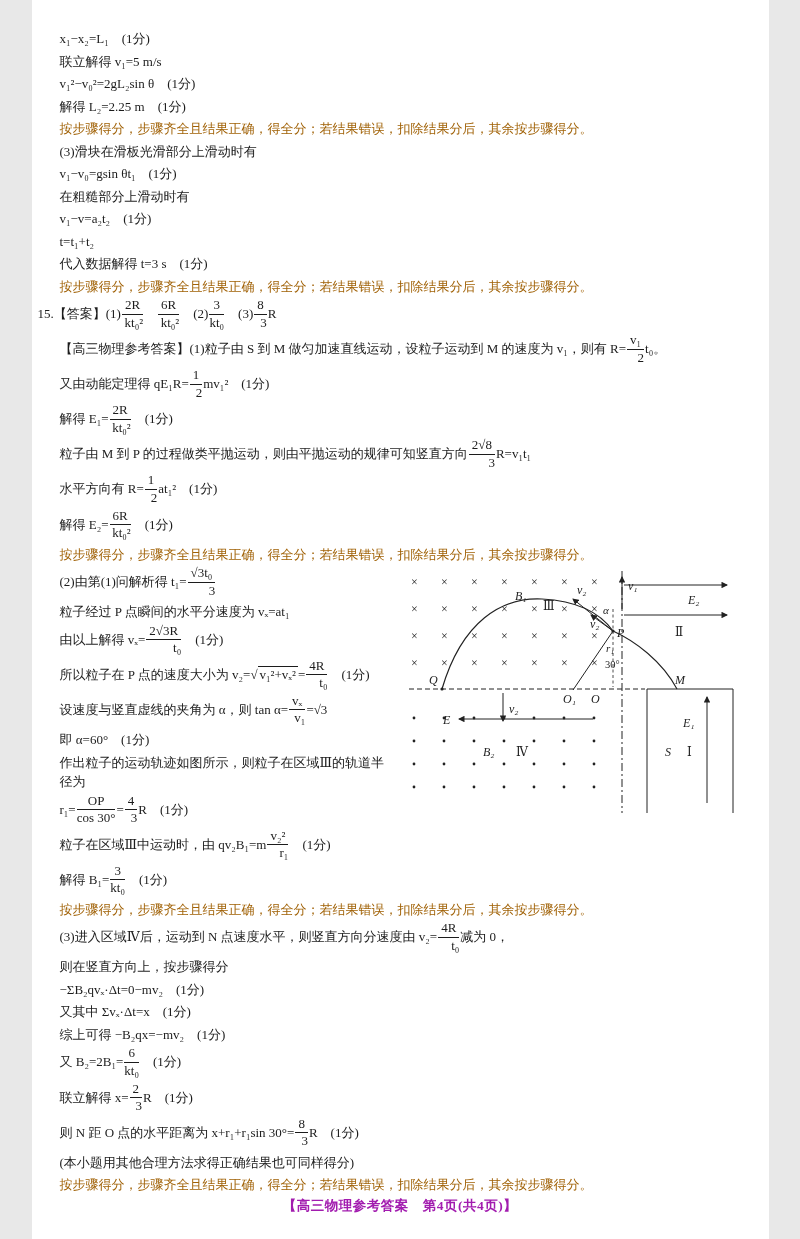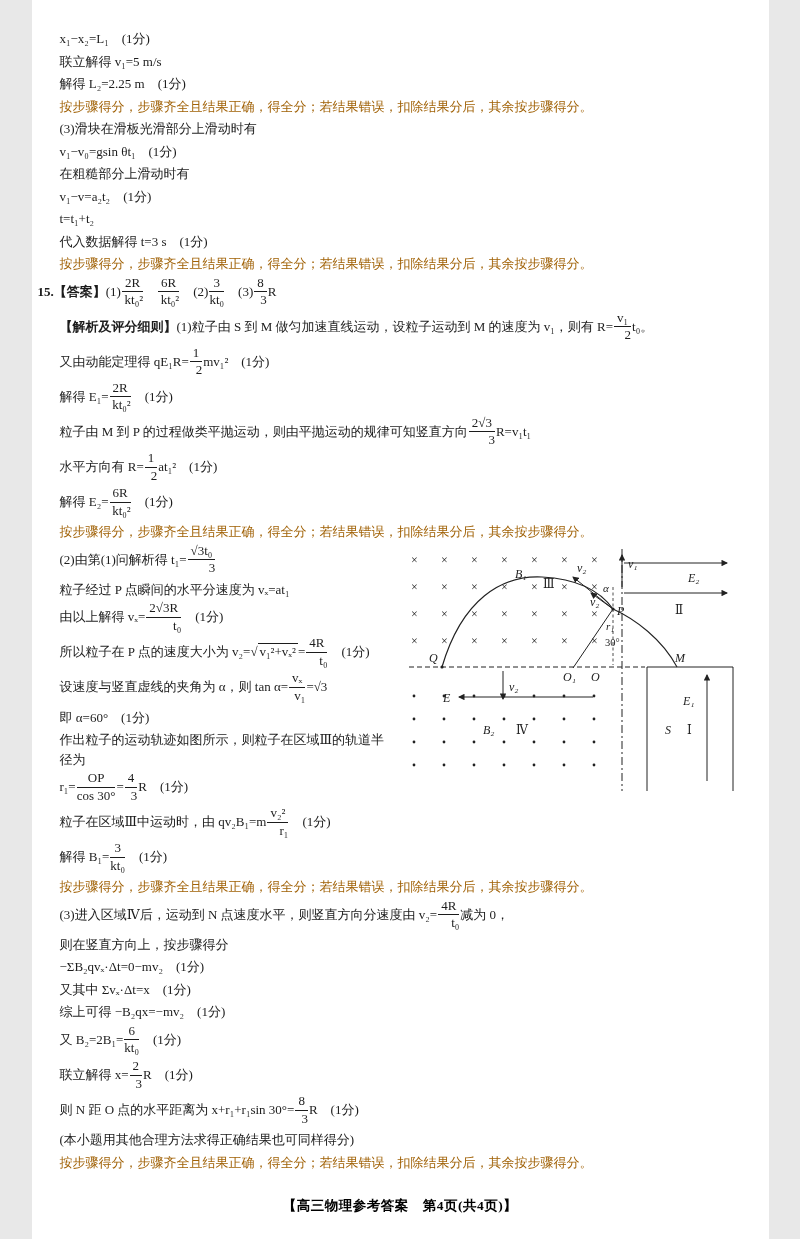--- a/index.html
+++ b/index.html
@@ -5,61 +5,62 @@
   html,body{margin:0;padding:0;background:#e8e8e8;}
   .page{
     width:737px;height:1239px;box-sizing:border-box;background:#ffffff;
     margin:0 auto;padding:26px 30px 0 28px;position:relative;overflow:hidden;
     font-family:"Liberation Serif","DejaVu Serif",serif;
     font-size:13px;color:#1c1c1c;
   }
   .line{margin:3px 0;line-height:1.5;}
   .line.note{color:#a16207;}
   .line.hang{margin-left:-22px;}
-  b{font-weight:bold;}
+  b{font-weight:normal;}
   .frac{
     display:inline-block;vertical-align:middle;text-align:center;
     line-height:1.12;font-size:13px;padding:0 1px;position:relative;top:-1px;
   }
   .frac .num{display:block;border-bottom:1px solid currentColor;padding:0 3px 1px;}
   .frac .den{display:block;padding-top:1px;text-align:right;}
   .sqrt{white-space:nowrap;}
   .sqrt .sqrt-body{border-top:1px solid currentColor;padding:0 2px;}
   .diagram{
     float:right;width:332px;height:246px;margin:2px 0 8px 10px;
   }
   .footer{
     position:absolute;left:0;right:0;bottom:24px;text-align:center;
-    font-weight:bold;font-size:13.5px;color:#000000;letter-spacing:.5px;
+    font-weight:bold;font-size:13.5px;color:#a21caf;letter-spacing:.5px;
   }
   svg text{font-family:"Liberation Serif","DejaVu Serif",serif;}
   svg .it{font-style:italic;}
 </style>
 </head>
 <body>
 
 <div class="page">
 
   <div id="lines-a">
       <div class="line math">x₁−x₂=L₁　(1分)</div>
       <div class="line math">联立解得 v₁=5 m/s</div>
+      <div class="line math">v₁²−v₀²=2gL₂sin θ　(1分)</div>
       <div class="line math">解得 L₂=2.25 m　(1分)</div>
       <div class="line note">按步骤得分，步骤齐全且结果正确，得全分；若结果错误，扣除结果分后，其余按步骤得分。</div>
       <div class="line text">(3)滑块在滑板光滑部分上滑动时有</div>
       <div class="line math">v₁−v₀=gsin θt₁　(1分)</div>
       <div class="line text">在粗糙部分上滑动时有</div>
       <div class="line math">v₁−v=a₂t₂　(1分)</div>
       <div class="line math">t=t₁+t₂</div>
       <div class="line math">代入数据解得 t=3 s　(1分)</div>
       <div class="line note">按步骤得分，步骤齐全且结果正确，得全分；若结果错误，扣除结果分后，其余按步骤得分。</div>
       <div class="line hang"><b>15.【答案】</b>(1)<span class="frac"><span class="num">2R</span><span class="den">kt₀²</span></span>　<span class="frac"><span class="num">6R</span><span class="den">kt₀²</span></span>　(2)<span class="frac"><span class="num">3</span><span class="den">kt₀</span></span>　(3)<span class="frac"><span class="num">8</span><span class="den">3</span></span>R</div>
-      <div class="line text"><b>【解析及评分细则】</b>(1)粒子由 S 到 M 做匀加速直线运动，设粒子运动到 M 的速度为 v₁，则有 R=<span class="frac"><span class="num">v₁</span><span class="den">2</span></span>t₀。</div>
+      <div class="line text"><b>【高三物理参考答案】</b>(1)粒子由 S 到 M 做匀加速直线运动，设粒子运动到 M 的速度为 v₁，则有 R=<span class="frac"><span class="num">v₁</span><span class="den">2</span></span>t₀。</div>
       <div class="line math">又由动能定理得 qE₁R=<span class="frac"><span class="num">1</span><span class="den">2</span></span>mv₁²　(1分)</div>
       <div class="line math">解得 E₁=<span class="frac"><span class="num">2R</span><span class="den">kt₀²</span></span>　(1分)</div>
-      <div class="line text">粒子由 M 到 P 的过程做类平抛运动，则由平抛运动的规律可知竖直方向<span class="frac"><span class="num">2√3</span><span class="den">3</span></span>R=v₁t₁</div>
+      <div class="line text">粒子由 M 到 P 的过程做类平抛运动，则由平抛运动的规律可知竖直方向<span class="frac"><span class="num">2√8</span><span class="den">3</span></span>R=v₁t₁</div>
       <div class="line math">水平方向有 R=<span class="frac"><span class="num">1</span><span class="den">2</span></span>at₁²　(1分)</div>
       <div class="line math">解得 E₂=<span class="frac"><span class="num">6R</span><span class="den">kt₀²</span></span>　(1分)</div>
       <div class="line note">按步骤得分，步骤齐全且结果正确，得全分；若结果错误，扣除结果分后，其余按步骤得分。</div>
     </div>
 
   <div id="lines-b">
     <div class="diagram">
       <svg viewBox="0 0 332 246" width="332" height="246" font-size="12" fill="#222">
         <defs>
           <marker id="ah" viewBox="0 0 10 10" refX="8.5" refY="5" markerWidth="6.5" markerHeight="6.5" orient="auto-start-reverse">

